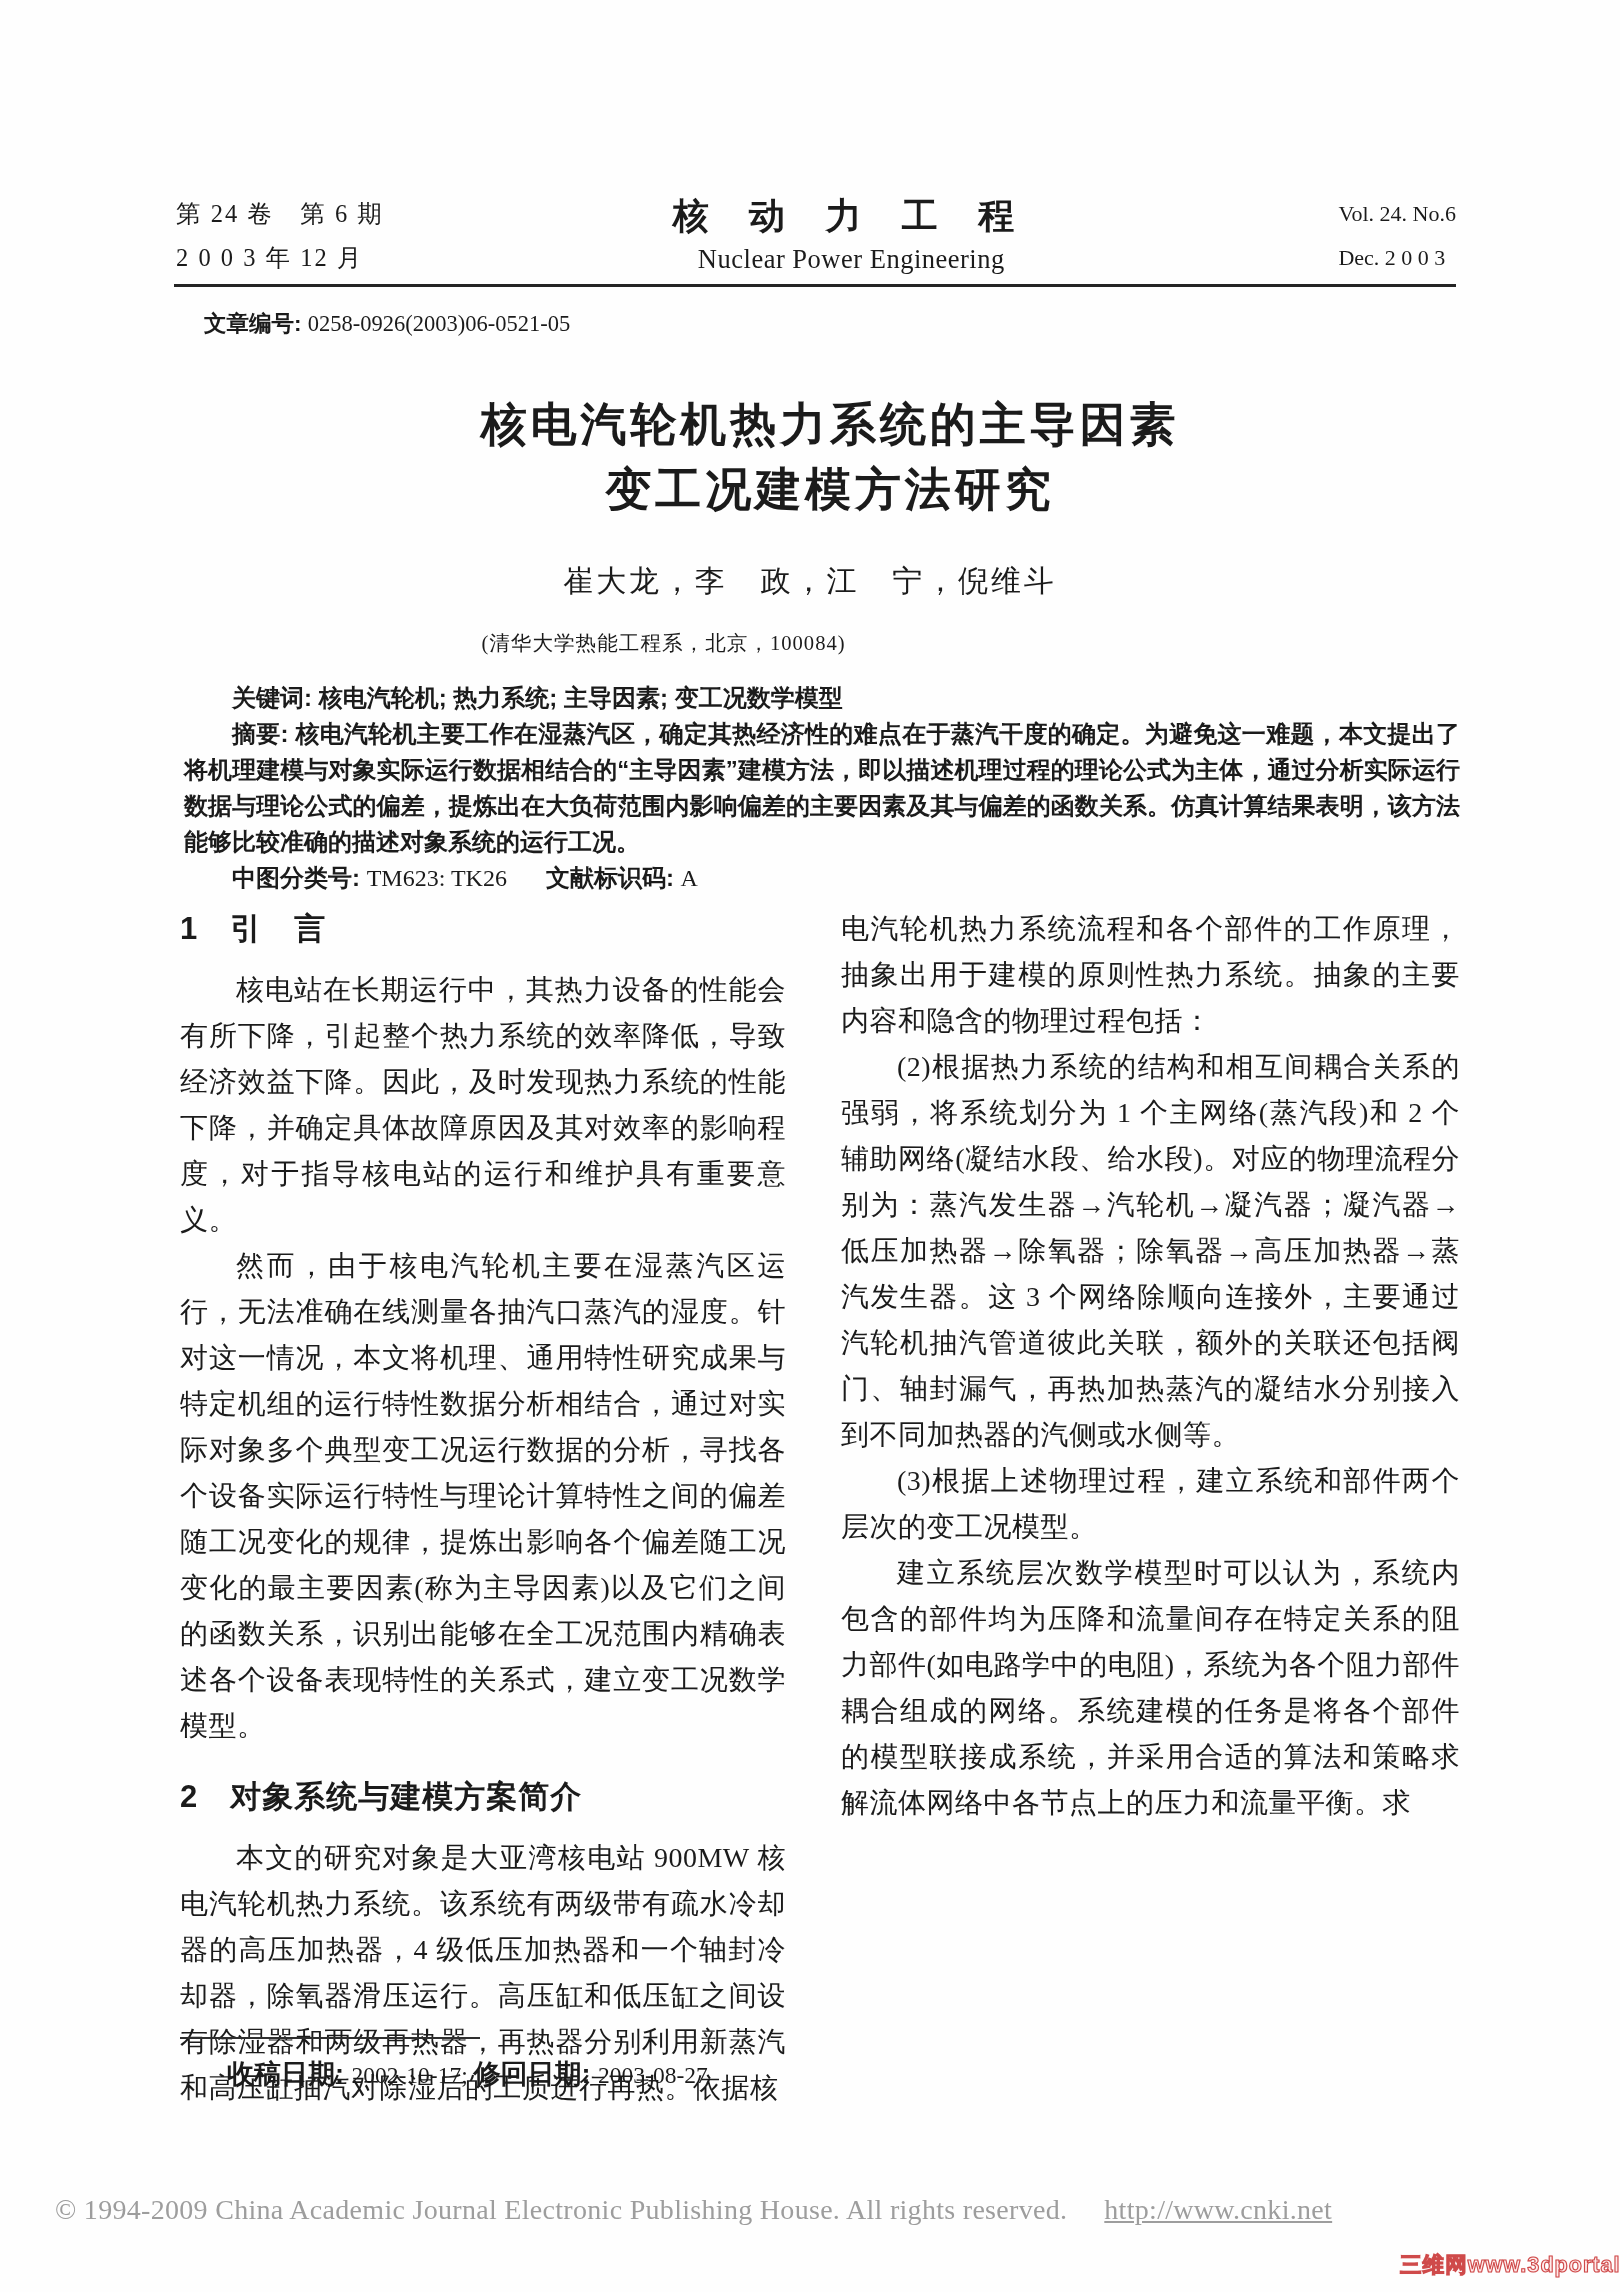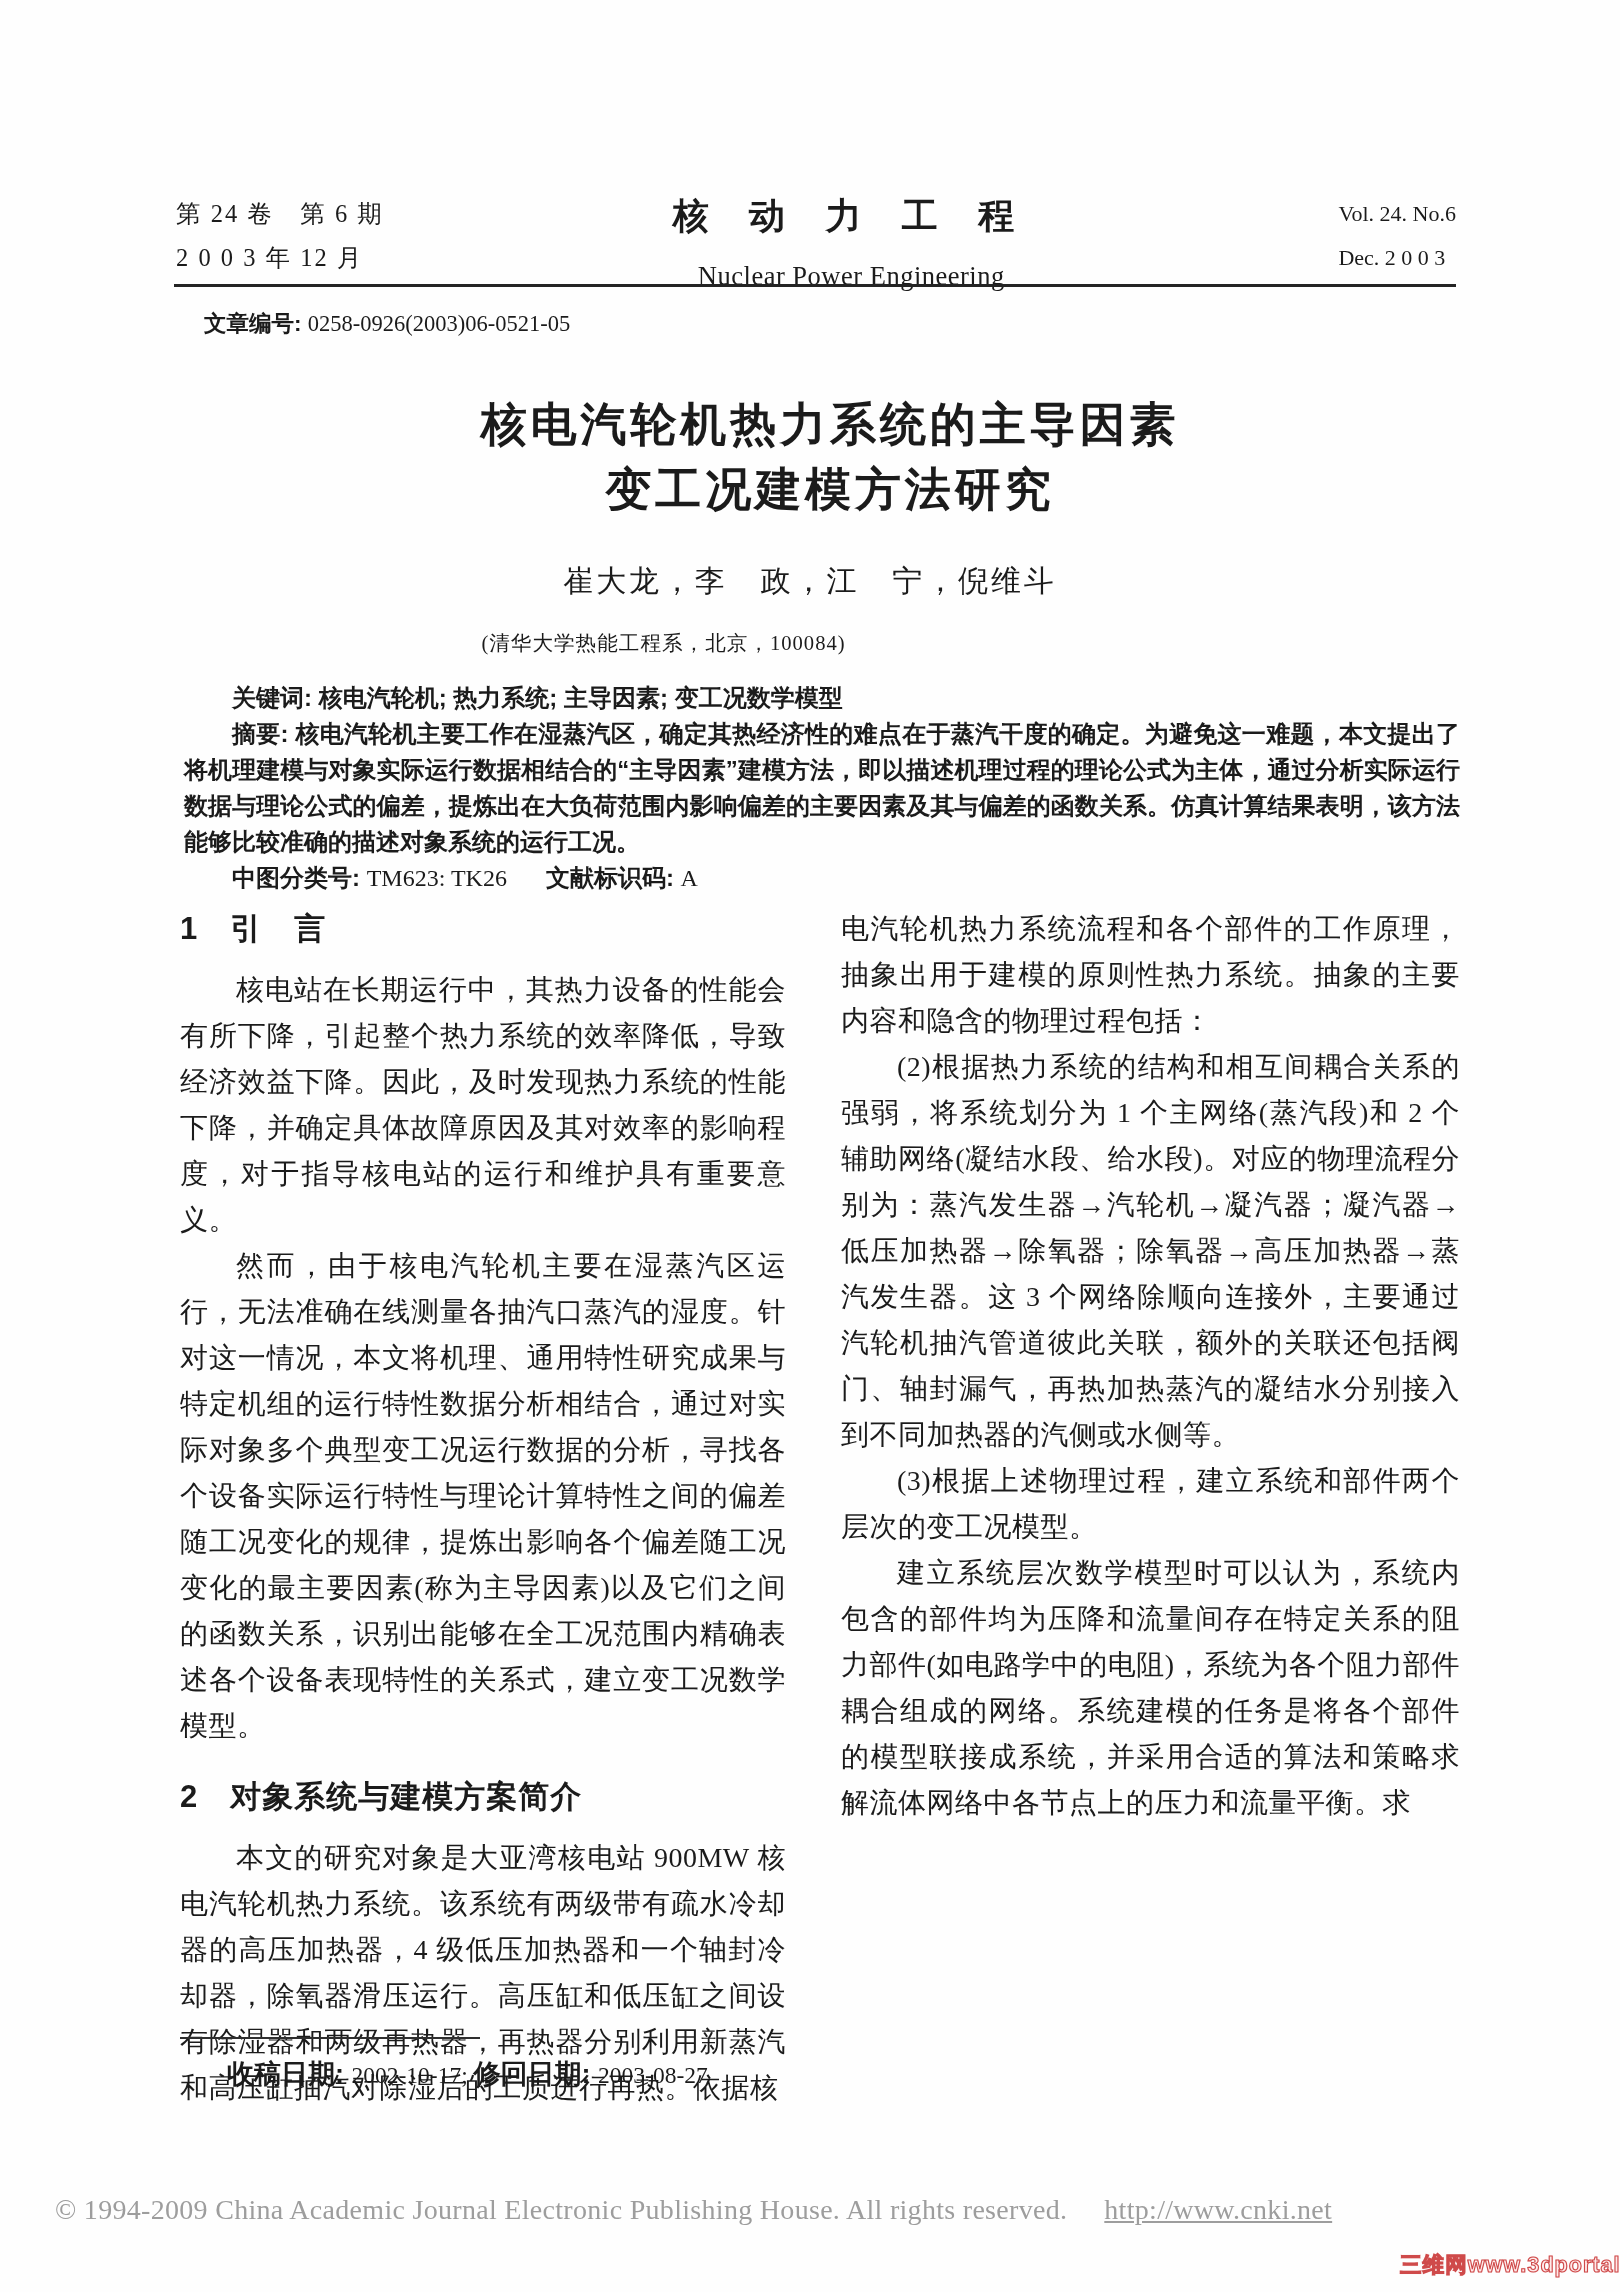--- a/index.html
+++ b/index.html
@@ -39,21 +39,21 @@
   }
   .jname-cn {
     font-size: 36px;
     font-weight: 700;
     letter-spacing: 15.7px;
     font-family: "Liberation Serif", serif;
     text-align: right;
   }
   .jname-en {
     font-size: 26.5px;
-    margin-top: 20px;
+    margin-top: 3px;
     letter-spacing: 0.5px;
   }
   .mast-right div {
     font-size: 22px;
     line-height: 44px;
     white-space: nowrap;
     text-align: left;
   }
   .mast-rule {
     position: absolute;

